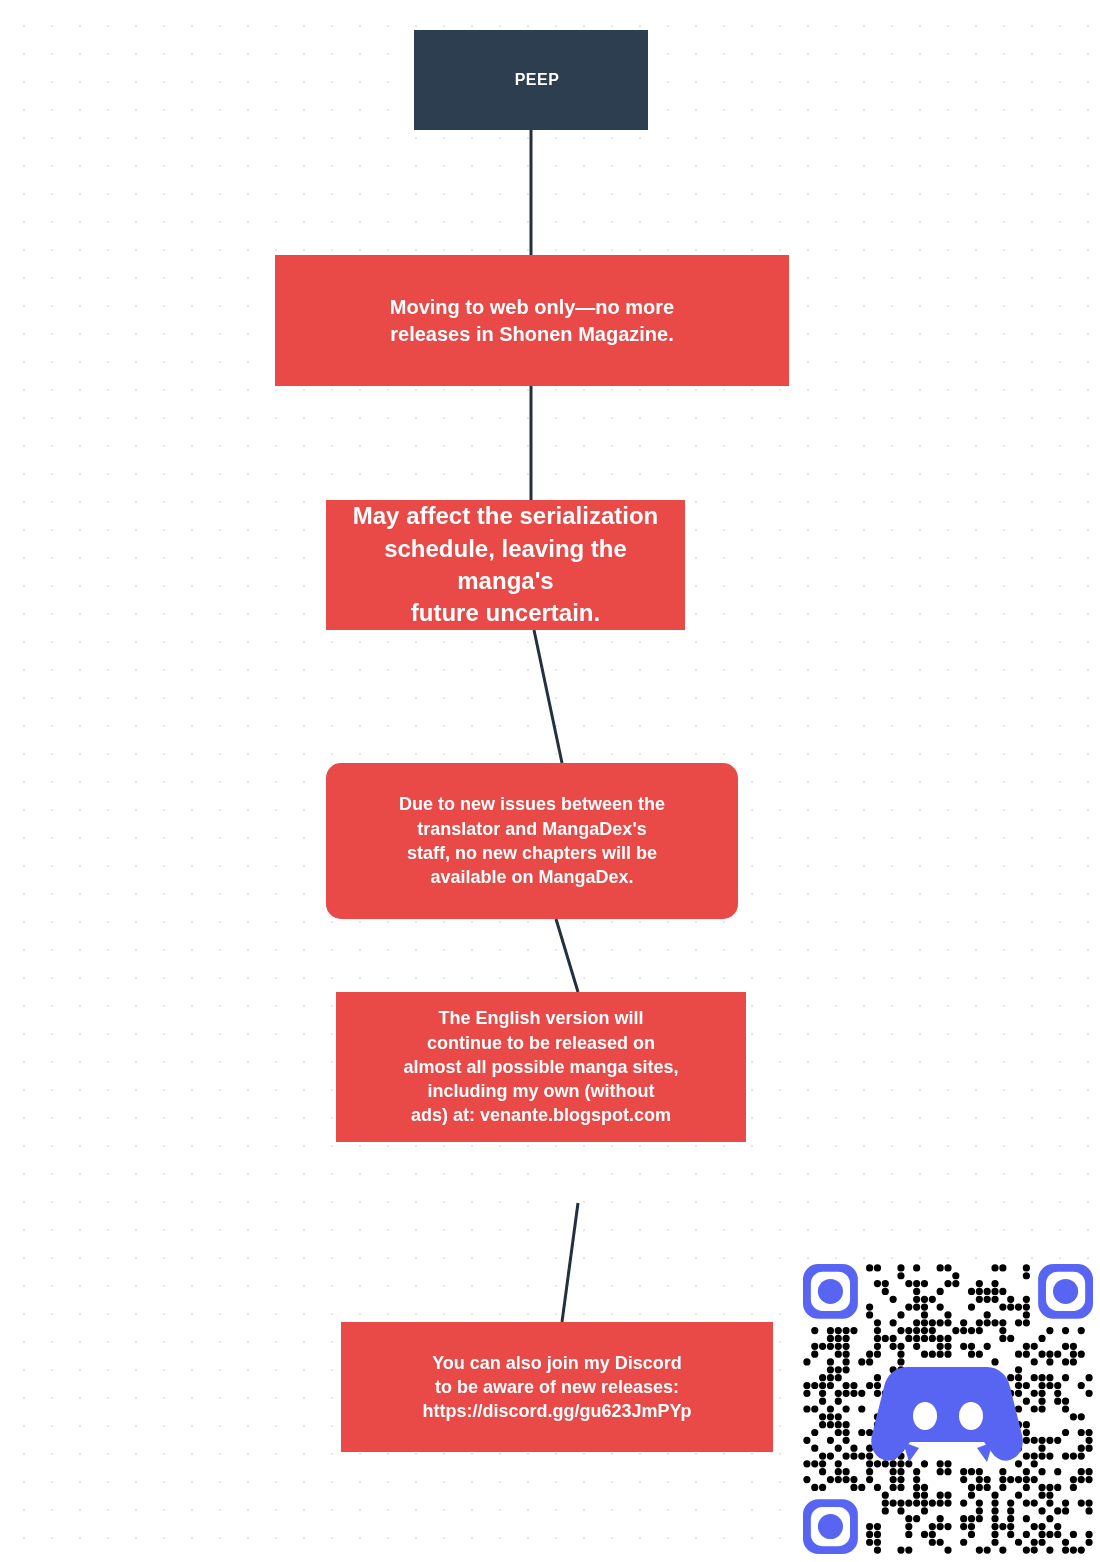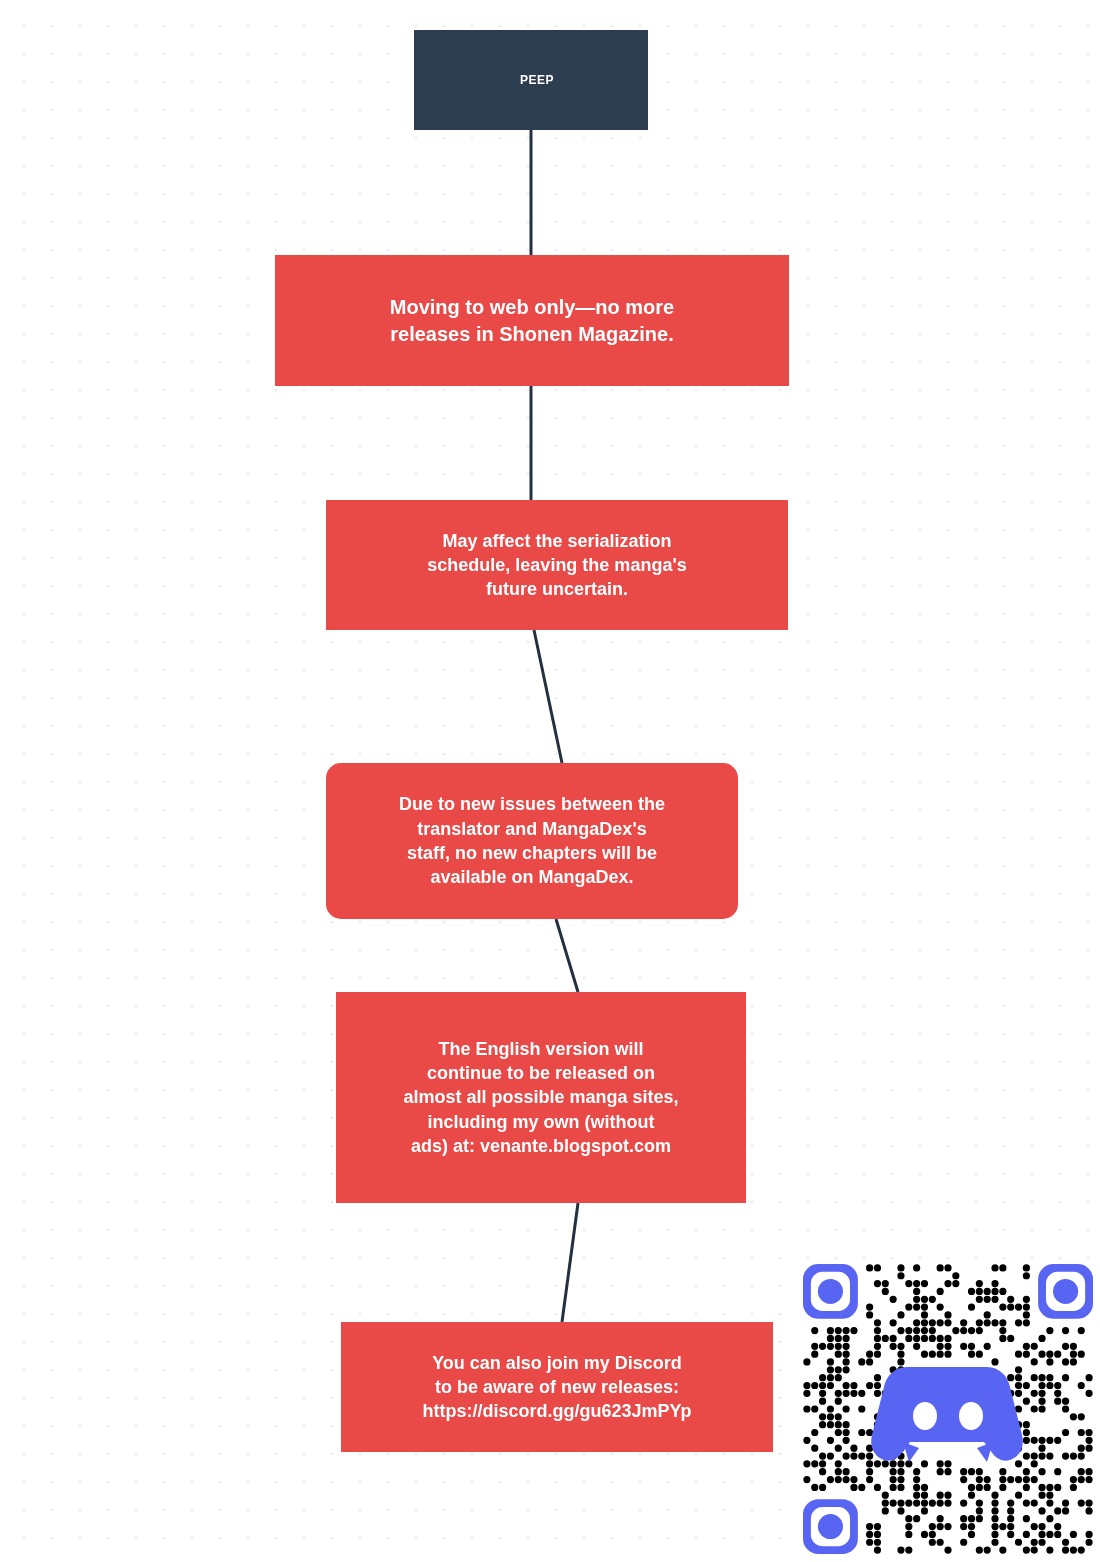--- a/index.html
+++ b/index.html
@@ -41,21 +41,21 @@
     justify-content: center;
     text-align: center;
     box-sizing: border-box;
     color: #ffffff;
     line-height: 1.35;
   }
 
   .node-title {
     background-color: #2d3e50;
     font-weight: bold;
-    font-size: 12px;
+    font-size: 16px;
     letter-spacing: 0.5px;
     padding-left: 12px;
   }
 
   .node-step {
     background-color: #e94a48;
     font-weight: bold;
     font-size: 20px;
     padding: 10px 16px;
   }
@@ -97,34 +97,34 @@
 
   <div class="node node-title" style="left:414px; top:30px; width:234px; height:100px;">
     <span class="node-text">PEEP</span>
   </div>
 
   <div class="node node-step" style="left:275px; top:255px; width:514px; height:131px;text-align:center;">
     <span class="node-text">Moving to web only—no more
 releases in Shonen Magazine.</span>
   </div>
 
-  <div class="node node-step" style="left:326px; top:500px; width:462px; height:130px; font-size:18px;">
+  <div class="node node-step" style="left:326px; top:500px; width:359px; height:130px; font-size:24px;">
     <span class="node-text">May affect the serialization
 schedule, leaving the manga's
 future uncertain.</span>
   </div>
 
   <div class="node node-step" style="left:326px; top:763px; width:412px; height:156px; font-size:18px;border-radius:15px;">
     <span class="node-text">Due to new issues between the
 translator and MangaDex's
 staff, no new chapters will be
 available on MangaDex.</span>
   </div>
 
-  <div class="node node-step" style="left:336px; top:992px; width:410px; height:211px; font-size:18px;">
+  <div class="node node-step" style="left:336px; top:992px; width:410px; height:150px; font-size:18px;">
     <span class="node-text">The English version will
 continue to be released on
 almost all possible manga sites,
 including my own (without
 ads) at: venante.blogspot.com</span>
   </div>
 
   <div class="node node-step" style="left:341px; top:1322px; width:432px; height:130px; font-size:18px;">
     <span class="node-text">You can also join my Discord
 to be aware of new releases:

